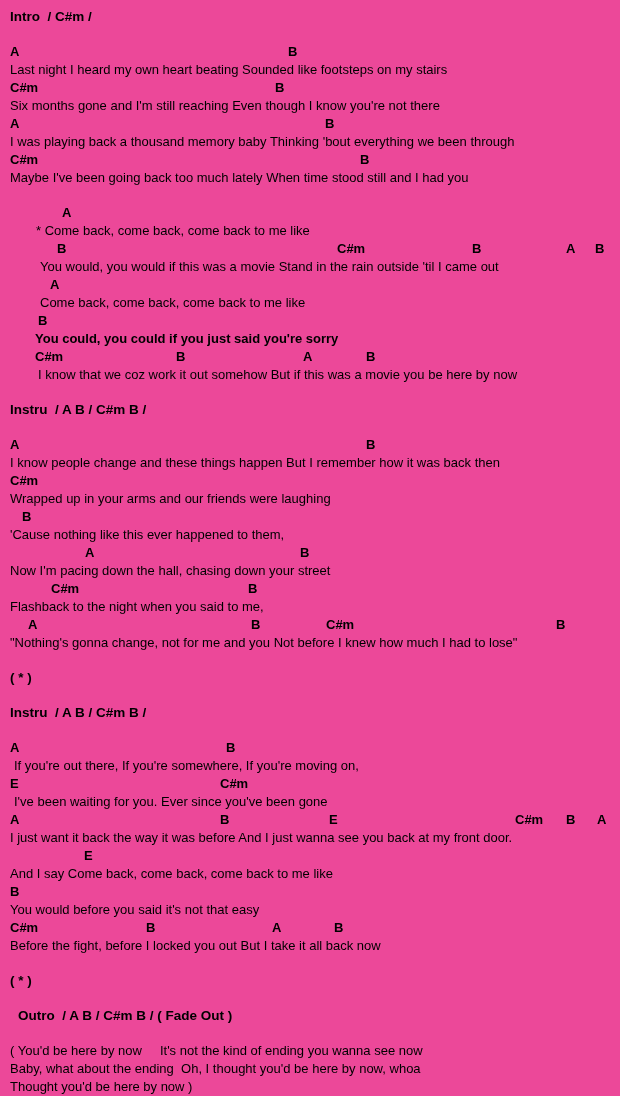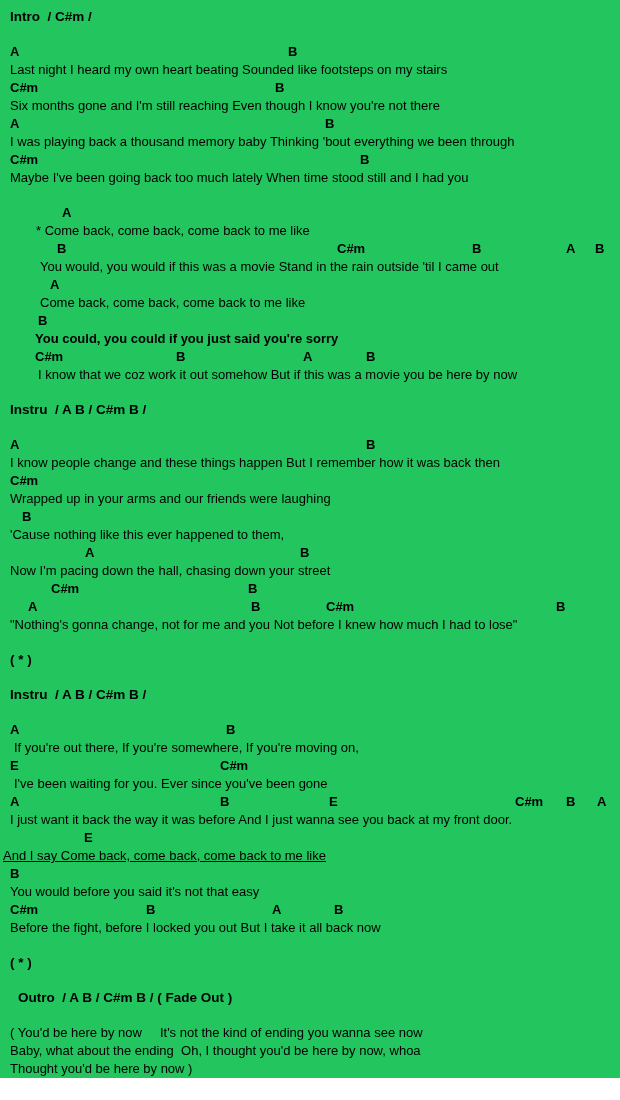--- a/index.html
+++ b/index.html
@@ -16,21 +16,21 @@
   .chordline{height:18px;}
   .chord{
     position:absolute;top:0;
     font-weight:700;font-size:13px;line-height:18px;white-space:pre;
   }
   .txt{position:absolute;top:0;line-height:18px;white-space:pre;}
 </style>
 </head>
 <body>
 
-<div id="sheet" style="background: #22c55e; color: rgb(0, 0, 0);">
+<div id="sheet" style="background: #ec4899; color: rgb(0, 0, 0);">
     <div class="line heading"><span class="txt" style="left: 10px;">Intro  / C#m /</span></div>
     <div class="spacer"></div>
     <div class="line chordline"><span class="chord" style="left: 10px;">A</span><span class="chord" style="left: 288px;">B</span></div>
     <div class="line lyric"><span class="txt" style="left: 10px;">Last night I heard my own heart beating Sounded like footsteps on my stairs</span></div>
     <div class="line chordline"><span class="chord" style="left: 10px;">C#m</span><span class="chord" style="left: 275px;">B</span></div>
     <div class="line lyric"><span class="txt" style="left: 10px;">Six months gone and I'm still reaching Even though I know you're not there</span></div>
     <div class="line chordline"><span class="chord" style="left: 10px;">A</span><span class="chord" style="left: 325px;">B</span></div>
     <div class="line lyric"><span class="txt" style="left: 10px;">I was playing back a thousand memory baby Thinking 'bout everything we been through</span></div>
     <div class="line chordline"><span class="chord" style="left: 10px;">C#m</span><span class="chord" style="left: 360px;">B</span></div>
     <div class="line lyric"><span class="txt" style="left: 10px;">Maybe I've been going back too much lately When time stood still and I had you</span></div>
@@ -50,35 +50,36 @@
     <div class="spacer"></div>
     <div class="line chordline"><span class="chord" style="left: 10px;">A</span><span class="chord" style="left: 366px;">B</span></div>
     <div class="line lyric"><span class="txt" style="left: 10px;">I know people change and these things happen But I remember how it was back then</span></div>
     <div class="line chordline"><span class="chord" style="left: 10px;">C#m</span></div>
     <div class="line lyric"><span class="txt" style="left: 10px;">Wrapped up in your arms and our friends were laughing</span></div>
     <div class="line chordline"><span class="chord" style="left: 22px;">B</span></div>
     <div class="line lyric"><span class="txt" style="left: 10px;">'Cause nothing like this ever happened to them,</span></div>
     <div class="line chordline"><span class="chord" style="left: 85px;">A</span><span class="chord" style="left: 300px;">B</span></div>
     <div class="line lyric"><span class="txt" style="left: 10px;">Now I'm pacing down the hall, chasing down your street</span></div>
     <div class="line chordline"><span class="chord" style="left: 51px;">C#m</span><span class="chord" style="left: 248px;">B</span></div>
+    <div class="line lyric"><span class="txt" style="left: 10px;">Flashback to the night when you said to me,</span></div>
     <div class="line chordline"><span class="chord" style="left: 28px;">A</span><span class="chord" style="left: 251px;">B</span><span class="chord" style="left: 326px;">C#m</span><span class="chord" style="left: 556px;">B</span></div>
     <div class="line lyric"><span class="txt" style="left: 10px;">"Nothing's gonna change, not for me and you Not before I knew how much I had to lose"</span></div>
     <div class="spacer"></div>
     <div class="line heading"><span class="txt" style="left: 10px;">( * )</span></div>
     <div class="spacer"></div>
     <div class="line heading"><span class="txt" style="left: 10px;">Instru  / A B / C#m B /</span></div>
     <div class="spacer"></div>
     <div class="line chordline"><span class="chord" style="left: 10px;">A</span><span class="chord" style="left: 226px;">B</span></div>
     <div class="line lyric"><span class="txt" style="left: 14px; text-align: right;">If you're out there, If you're somewhere, If you're moving on,</span></div>
     <div class="line chordline"><span class="chord" style="left: 10px;">E</span><span class="chord" style="left: 220px;">C#m</span></div>
     <div class="line lyric"><span class="txt" style="left: 14px;">I've been waiting for you. Ever since you've been gone</span></div>
     <div class="line chordline"><span class="chord" style="left: 10px;">A</span><span class="chord" style="left: 220px;">B</span><span class="chord" style="left: 329px;">E</span><span class="chord" style="left: 515px;">C#m</span><span class="chord" style="left: 566px;">B</span><span class="chord" style="left: 597px;">A</span></div>
     <div class="line lyric"><span class="txt" style="left: 10px;">I just want it back the way it was before And I just wanna see you back at my front door.</span></div>
     <div class="line chordline"><span class="chord" style="left: 84px;">E</span></div>
-    <div class="line lyric"><span class="txt" style="left: 3px; text-decoration: underline;">And I say Come back, come back, come back to me like</span></div>
+    <div class="line lyric"><span class="txt" style="left: 10px;">And I say Come back, come back, come back to me like</span></div>
     <div class="line chordline"><span class="chord" style="left: 10px;">B</span></div>
     <div class="line lyric"><span class="txt" style="left: 10px;">You would before you said it's not that easy</span></div>
     <div class="line chordline"><span class="chord" style="left: 10px;">C#m</span><span class="chord" style="left: 146px;">B</span><span class="chord" style="left: 272px;">A</span><span class="chord" style="left: 334px;">B</span></div>
     <div class="line lyric"><span class="txt" style="left: 10px;">Before the fight, before I locked you out But I take it all back now</span></div>
     <div class="spacer"></div>
     <div class="line heading"><span class="txt" style="left: 10px;">( * )</span></div>
     <div class="spacer"></div>
     <div class="line heading"><span class="txt" style="left: 18px;">Outro  / A B / C#m B / ( Fade Out )</span></div>
     <div class="spacer"></div>
     <div class="line lyric"><span class="txt" style="left: 10px;">( You'd be here by now     It's not the kind of ending you wanna see now</span></div>

